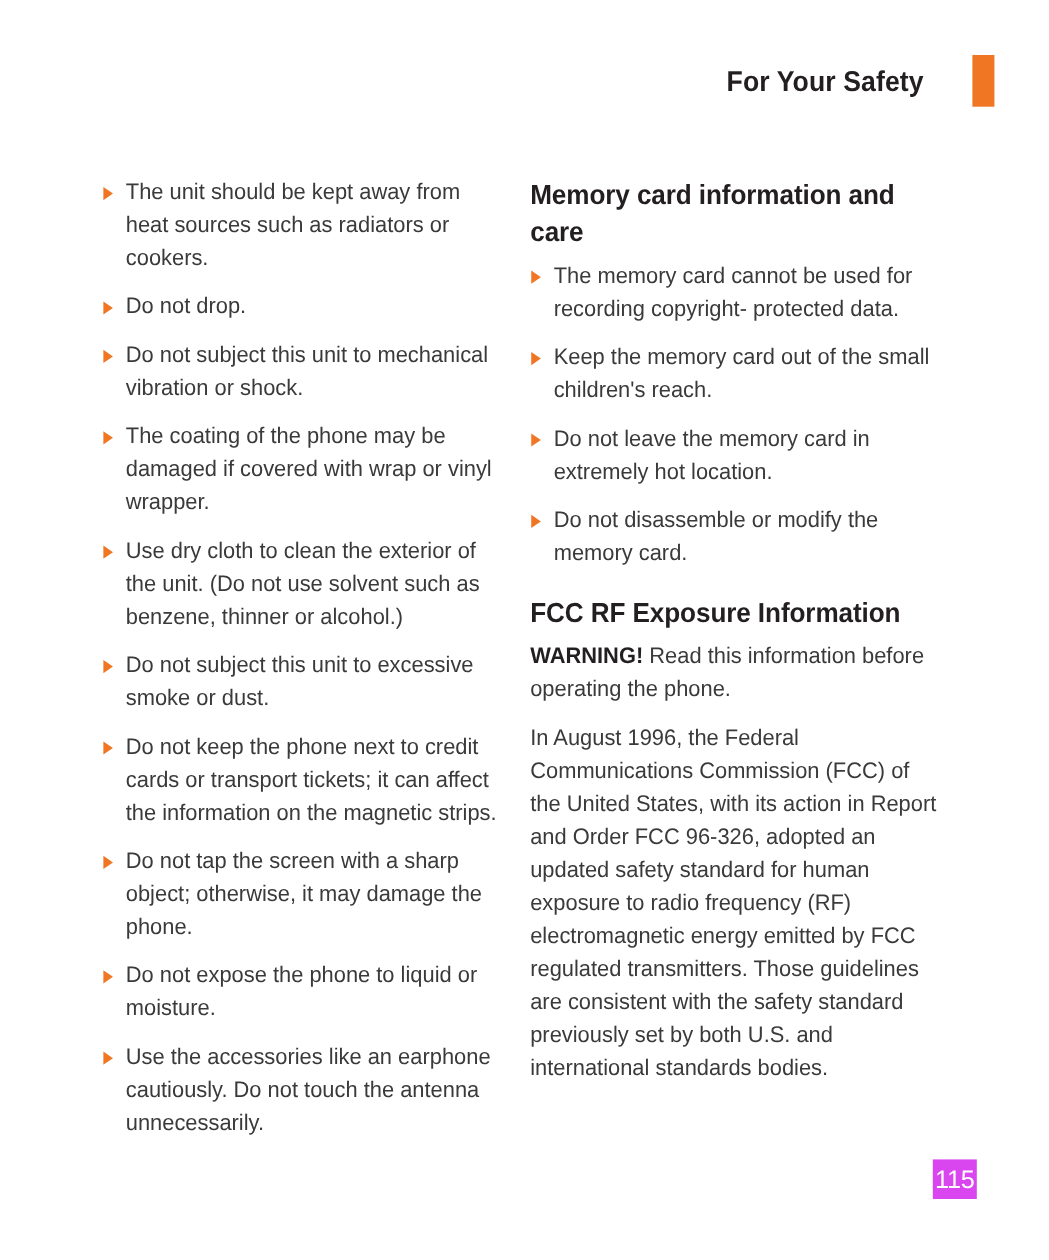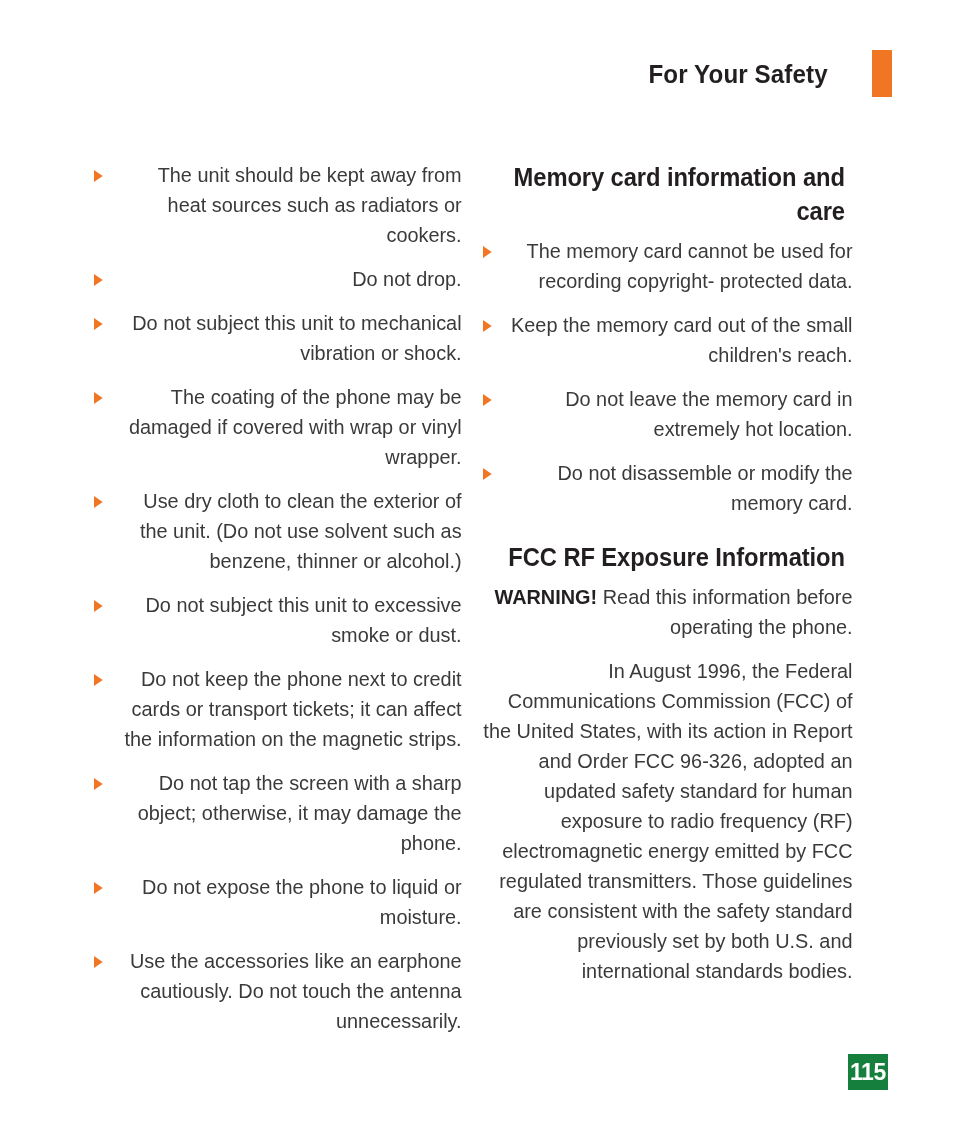--- a/index.html
+++ b/index.html
@@ -13,21 +13,21 @@
     position: relative;
     font-family: "Liberation Sans Narrow", "Liberation Sans", sans-serif;
     color: #3a3a3a;
     overflow: hidden;
   }
 
   
   .page-header {
     position: absolute;
     top: 50px;
-    left: 4px;
+    left: 16px;
     width: 928px;
     height: 48px;
   }
   .header-title {
     position: absolute;
     right: 104px;
     top: 0;
     height: 48px;
     line-height: 48px;
     font-size: 26px;
@@ -51,21 +51,20 @@
   
   .columns {
     position: absolute;
     top: 160px;
     left: 0;
     width: 954px;
   }
   .col {
     position: absolute;
     top: 0;
-    text-align: right;
   }
   .col-left  { left: 93px;  width: 380px; }
   .col-right { left: 482px; width: 382px; }
 
   
   h2.section-heading {
     margin: 0 0 8px 0;
     font-size: 25px;
     line-height: 34px;
     font-weight: bold;
@@ -119,24 +118,24 @@
     color: #231f20;
   }
 
   
   .page-number {
     position: absolute;
     left: 848px;
     top: 1054px;
     width: 40px;
     height: 36px;
-    background: #15803d;
+    background: #d946ef;
     color: #ffffff;
     font-size: 23px;
-    font-weight: bold;
+    font-weight: normal;
     line-height: 36px;
     text-align: center;
     letter-spacing: -0.3px;
   }
 </style>
 </head>
 <body>
 
 <div class="page-header">
   <div class="header-title">For Your Safety</div>

